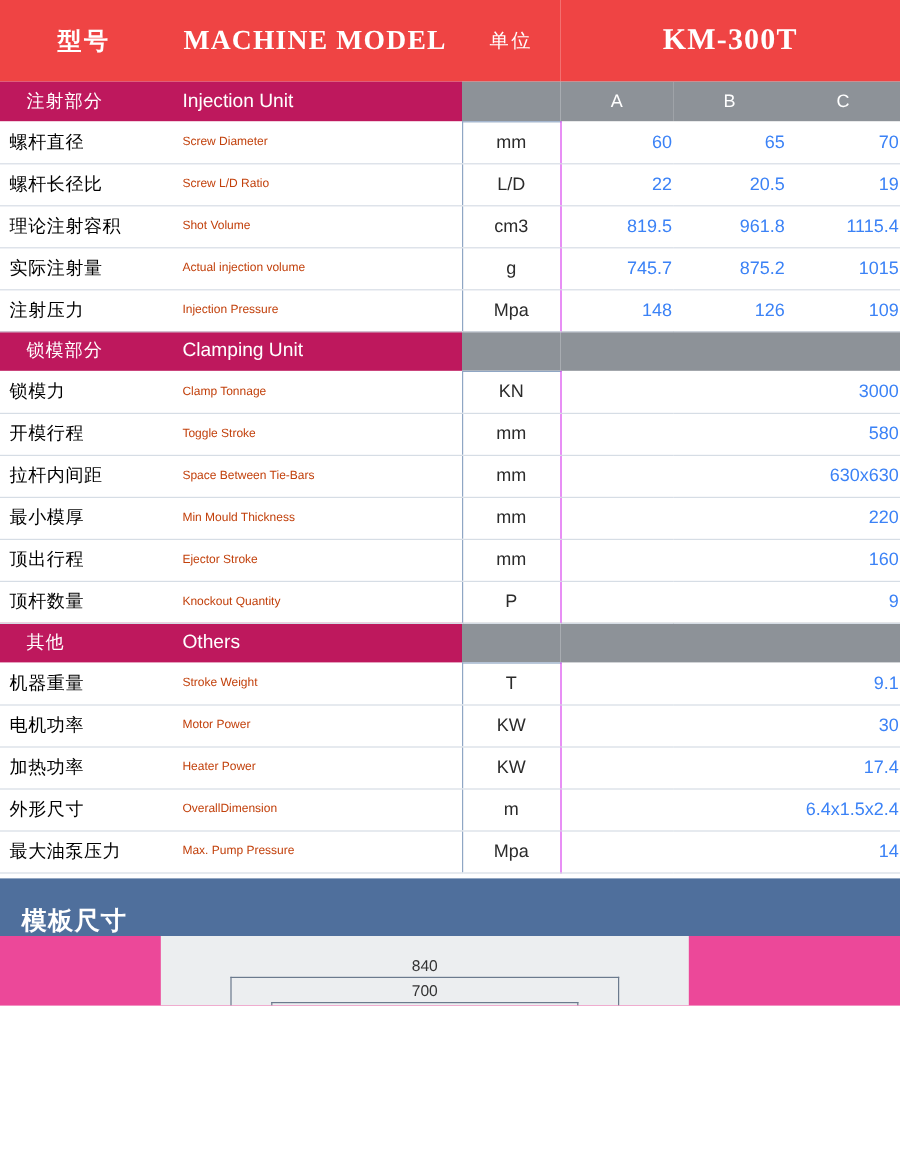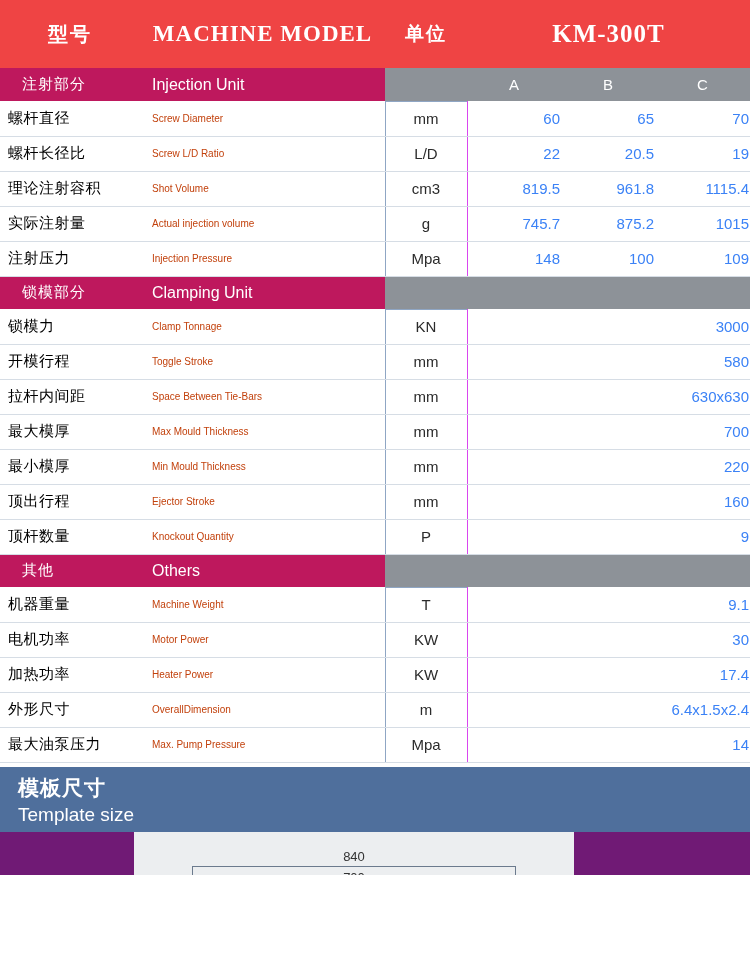--- a/index.html
+++ b/index.html
@@ -44,22 +44,22 @@
     font-weight: bold;
     letter-spacing: 2px;
   }
   .hdr .h-en {
     font-family: "Liberation Serif", serif;
     font-size: 23px;
     font-weight: bold;
     letter-spacing: 1px;
   }
   .hdr .h-unit {
-    font-size: 19px;
-    font-weight: bold;
+    font-size: 16px;
+    font-weight: normal;
     letter-spacing: 2px;
   }
   .hdr .h-model {
     font-family: "Liberation Serif", serif;
     font-size: 25px;
     font-weight: bold;
     letter-spacing: 1px;
   }
 
   
@@ -110,41 +110,41 @@
     color: #3b82f6;
   }
 
   
   .rail-top td.d-unit { border-top: 1px solid #8fa6c4; }
 
   
   .banner {
     background: #4f6f9c;
     color: #ffffff;
-    height: 65px;
-    padding: 7px 0 0 18px;
+    height: 48px;
+    padding: 22px 0 0 18px;
     margin-top: 4px;
   }
   .banner .b-cn {
     font-size: 21px;
     font-weight: bold;
     letter-spacing: 1px;
     line-height: 27px;
   }
   .banner .b-en {
     font-size: 19px;
     line-height: 27px;
   }
 
   
   .diagram-wrap {
     width: 750px;
-    height: 43px;
+    height: 58px;
     position: relative;
-    background: #701a75;
+    background: #ec4899;
     overflow: hidden;
   }
   .diagram-box {
     position: absolute;
     left: 134px;
     top: 0;
     width: 440px;
     height: 58px;
     background: #eceef0;
   }
@@ -233,21 +233,21 @@
       <td class="d-unit">g</td>
       <td class="d-val">745.7</td>
       <td class="d-val">875.2</td>
       <td class="d-val">1015</td>
     </tr>
     <tr class="row">
       <td class="d-cn">注射压力</td>
       <td class="d-en">Injection Pressure</td>
       <td class="d-unit">Mpa</td>
       <td class="d-val">148</td>
-      <td class="d-val">100</td>
+      <td class="d-val">126</td>
       <td class="d-val">109</td>
     </tr>
 
     <tr class="sec sec-plain">
       <td class="s-cn">锁模部分</td>
       <td class="s-en">Clamping Unit</td>
       <td class="s-unit"></td>
       <td class="s-abc" colspan="3"></td>
     </tr>
 
@@ -263,26 +263,20 @@
       <td class="d-unit">mm</td>
       <td class="d-val" colspan="3">580</td>
     </tr>
     <tr class="row">
       <td class="d-cn">拉杆内间距</td>
       <td class="d-en">Space Between Tie-Bars</td>
       <td class="d-unit">mm</td>
       <td class="d-val" colspan="3">630x630</td>
     </tr>
     <tr class="row">
-      <td class="d-cn">最大模厚</td>
-      <td class="d-en">Max  Mould Thickness</td>
-      <td class="d-unit">mm</td>
-      <td class="d-val" colspan="3">700</td>
-    </tr>
-    <tr class="row">
       <td class="d-cn">最小模厚</td>
       <td class="d-en">Min  Mould Thickness</td>
       <td class="d-unit">mm</td>
       <td class="d-val" colspan="3">220</td>
     </tr>
     <tr class="row">
       <td class="d-cn">顶出行程</td>
       <td class="d-en">Ejector Stroke</td>
       <td class="d-unit">mm</td>
       <td class="d-val" colspan="3">160</td>
@@ -296,21 +290,21 @@
 
     <tr class="sec sec-plain">
       <td class="s-cn">其他</td>
       <td class="s-en">Others</td>
       <td class="s-unit"></td>
       <td class="s-abc" colspan="3"></td>
     </tr>
 
     <tr class="row rail-top">
       <td class="d-cn">机器重量</td>
-      <td class="d-en">Machine Weight</td>
+      <td class="d-en">Stroke Weight</td>
       <td class="d-unit">T</td>
       <td class="d-val" colspan="3">9.1</td>
     </tr>
     <tr class="row">
       <td class="d-cn">电机功率</td>
       <td class="d-en">Motor Power</td>
       <td class="d-unit">KW</td>
       <td class="d-val" colspan="3">30</td>
     </tr>
     <tr class="row">

